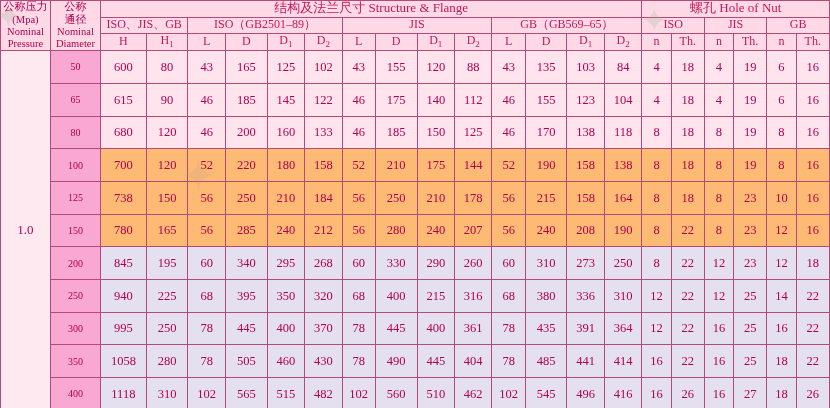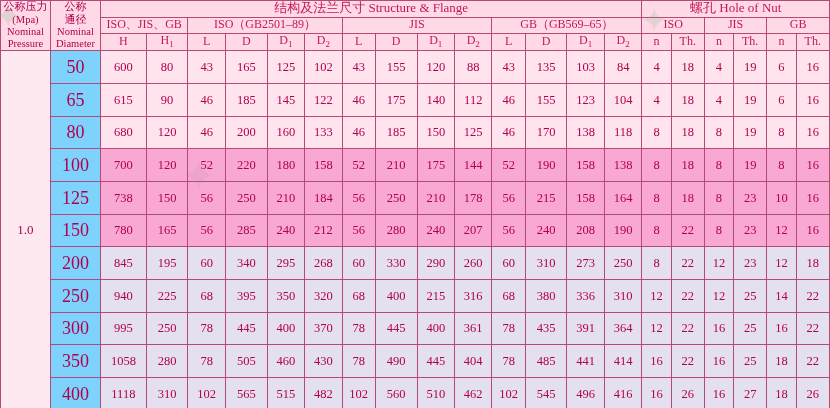--- a/index.html
+++ b/index.html
@@ -52,31 +52,31 @@
     font-family:"DejaVu Sans", sans-serif;
     font-size:11px;
     display:block;
   }
   .corner .en{
     display:block;
     font-size:10.5px;
   }
   
   .dn{
-    background:#7dd3fc;
+    background:#f9a8d4;
     color:#b0004e;
-    font-size:18px;
+    font-size:10px;
   }
   .np{
     background:#ffe9f1;
     color:#b0004e;
     font-size:13px;
   }
   .d-pink{background:#ffe4ee;margin-left:16px;}
-  .d-green{background:#f9a8d4;margin-top:16px;}
+  .d-green{background:#fdba74;margin-top:16px;}
   .d-purple{background:#e4e0ef;}
   .cell{
     font-size:12.5px;
     color:#b0004e;
   }
   .sub{
     font-size:9px;
     vertical-align:sub;
   }
   

